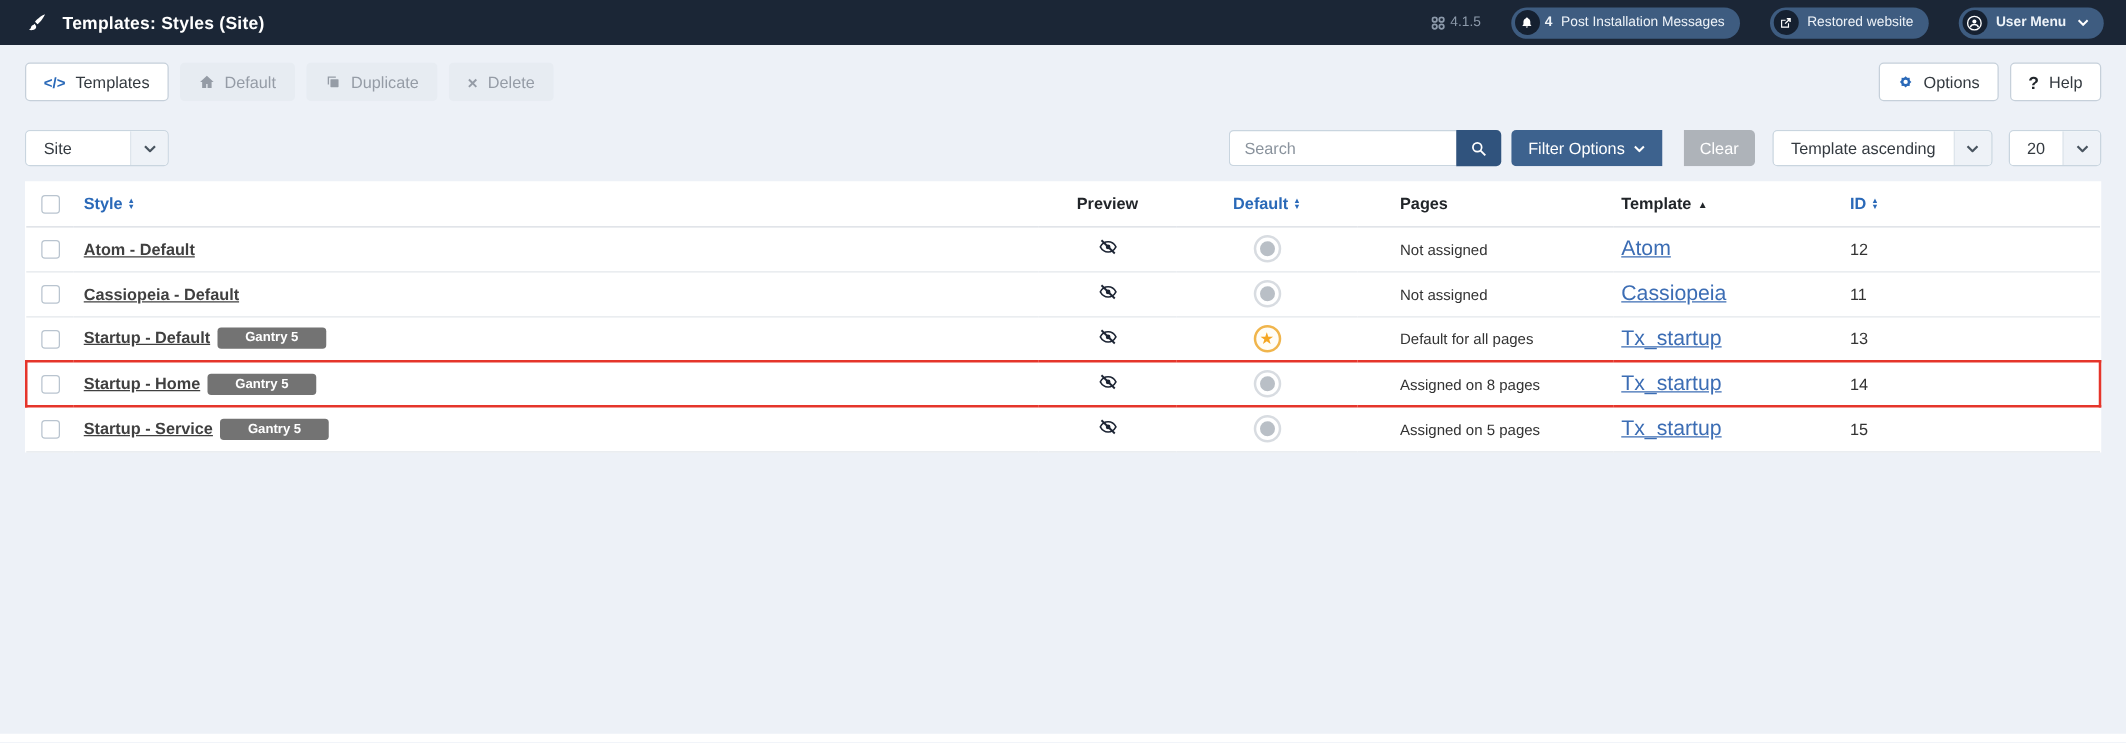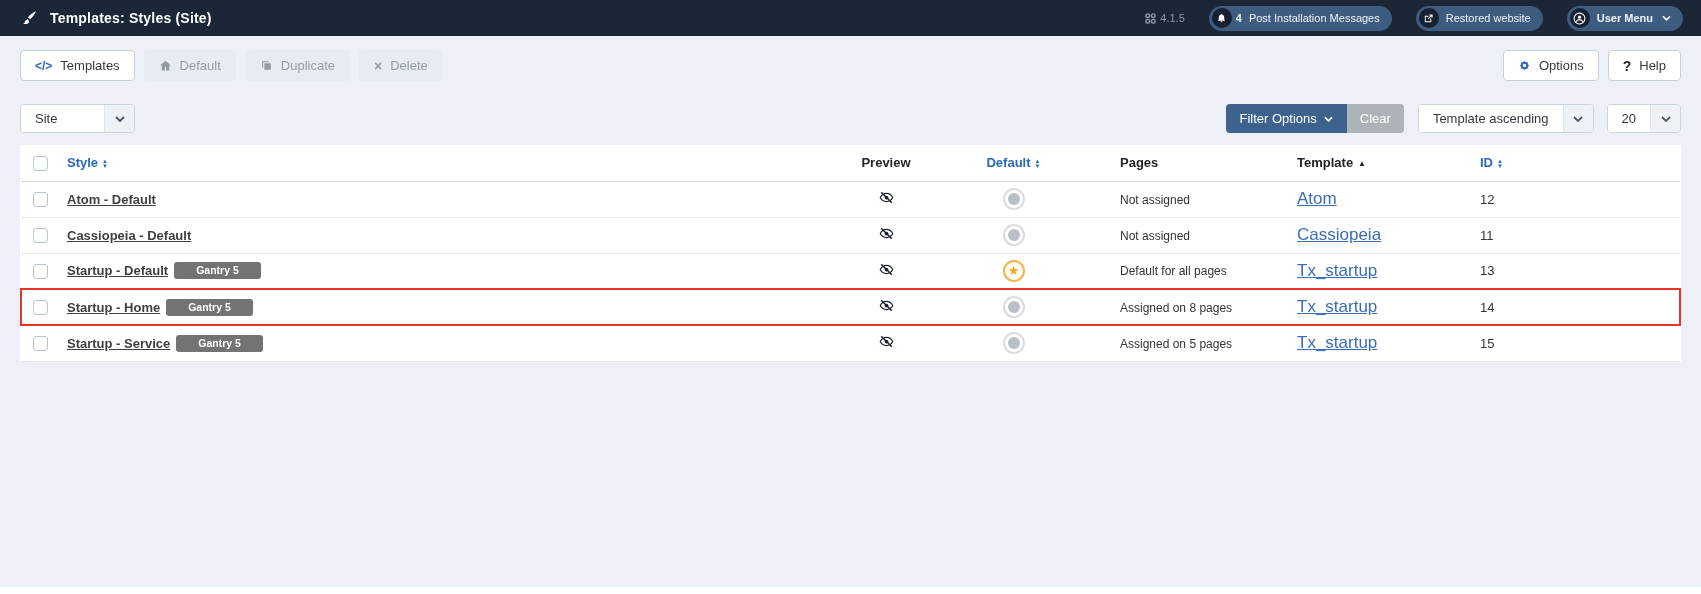--- a/index.html
+++ b/index.html
@@ -29,21 +29,21 @@
   
   .filterbar { display:flex; align-items:center; padding:0 20px; margin-top:23px; }
   .sel { display:inline-flex; align-items:stretch; background:#ffffff; border:1px solid #c9d5df; border-radius:4px; height:29px; overflow:hidden; cursor:pointer; }
   .sel-val { display:flex; align-items:center; padding:0 14px; font-size:13px; color:#343a40; background:#fff; }
   .sel-chev { width:30px; display:flex; align-items:center; justify-content:center; background:#eef2f7; border-left:1px solid #dee5ec; }
   .filter-spacer { flex:1; }
   .search-group { display:flex; }
   .search-input { width:182px; height:29px; border:1px solid #c9d5df; border-right:none; border-radius:4px 0 0 4px; padding:0 12px; font-size:13px; color:#333; font-family:inherit; outline:none; }
   .search-input::placeholder { color:#8a939d; }
   .search-btn { width:36px; height:29px; background:#30537d; border:none; border-radius:0 4px 4px 0; display:flex; align-items:center; justify-content:center; cursor:pointer; }
-  .fo-group { display:flex; margin-left:8px; }
+  .fo-group { display:flex; margin-left:8px;gap:17px; }
   .btn-filteroptions { height:29px; background:#3d628e; color:#ffffff; border-radius:4px 0 0 4px; font-size:13px; padding:0 13px; gap:7px; }
   .btn-clear { height:29px; background:#aeb3b9; color:#ffffff; border-radius:0 4px 4px 0; font-size:13px; padding:0 12px; }
   .sort-sel { margin-left:14px; }
   .limit-sel { margin-left:13px; }
   .sort-sel .sel-val { min-width:120px; }
   .limit-sel .sel-val { min-width:28px; justify-content:center;text-align:right; }
 
   
   .table-card { background:#ffffff; margin:12px 20px 0 20px; }
   table { width:100%; border-collapse:collapse; table-layout:fixed; }
@@ -193,20 +193,31 @@
     <span class="sel-val" style="min-width:83px;">Site</span>
     <span class="sel-chev">
       <svg width="10" height="6" viewBox="0 0 10 6">
           <path d="M1 1l4 4 4-4" fill="none" stroke="#4a5560" stroke-width="1.8"></path>
         </svg>
     </span>
   </div>
 
   <div class="filter-spacer"></div>
 
+  <div class="search-group">
+    <input class="search-input" type="text" placeholder="Search" style="">
+    <button class="search-btn">
+      <span>
+        <svg width="14" height="14" viewBox="0 0 24 24">
+            <circle cx="10" cy="10" r="6" fill="none" stroke="#ffffff" stroke-width="2.4"></circle>
+            <line x1="14.5" y1="14.5" x2="21" y2="21" stroke="#ffffff" stroke-width="2.6"></line>
+          </svg>
+      </span>
+    </button>
+  </div>
 
   <div class="fo-group">
     <button class="btn btn-filteroptions">
       <span>Filter Options</span>
       <span>
         <svg width="9" height="6" viewBox="0 0 10 6">
             <path d="M1 1l4 4 4-4" fill="none" stroke="#ffffff" stroke-width="1.8"></path>
           </svg>
       </span>
     </button>

